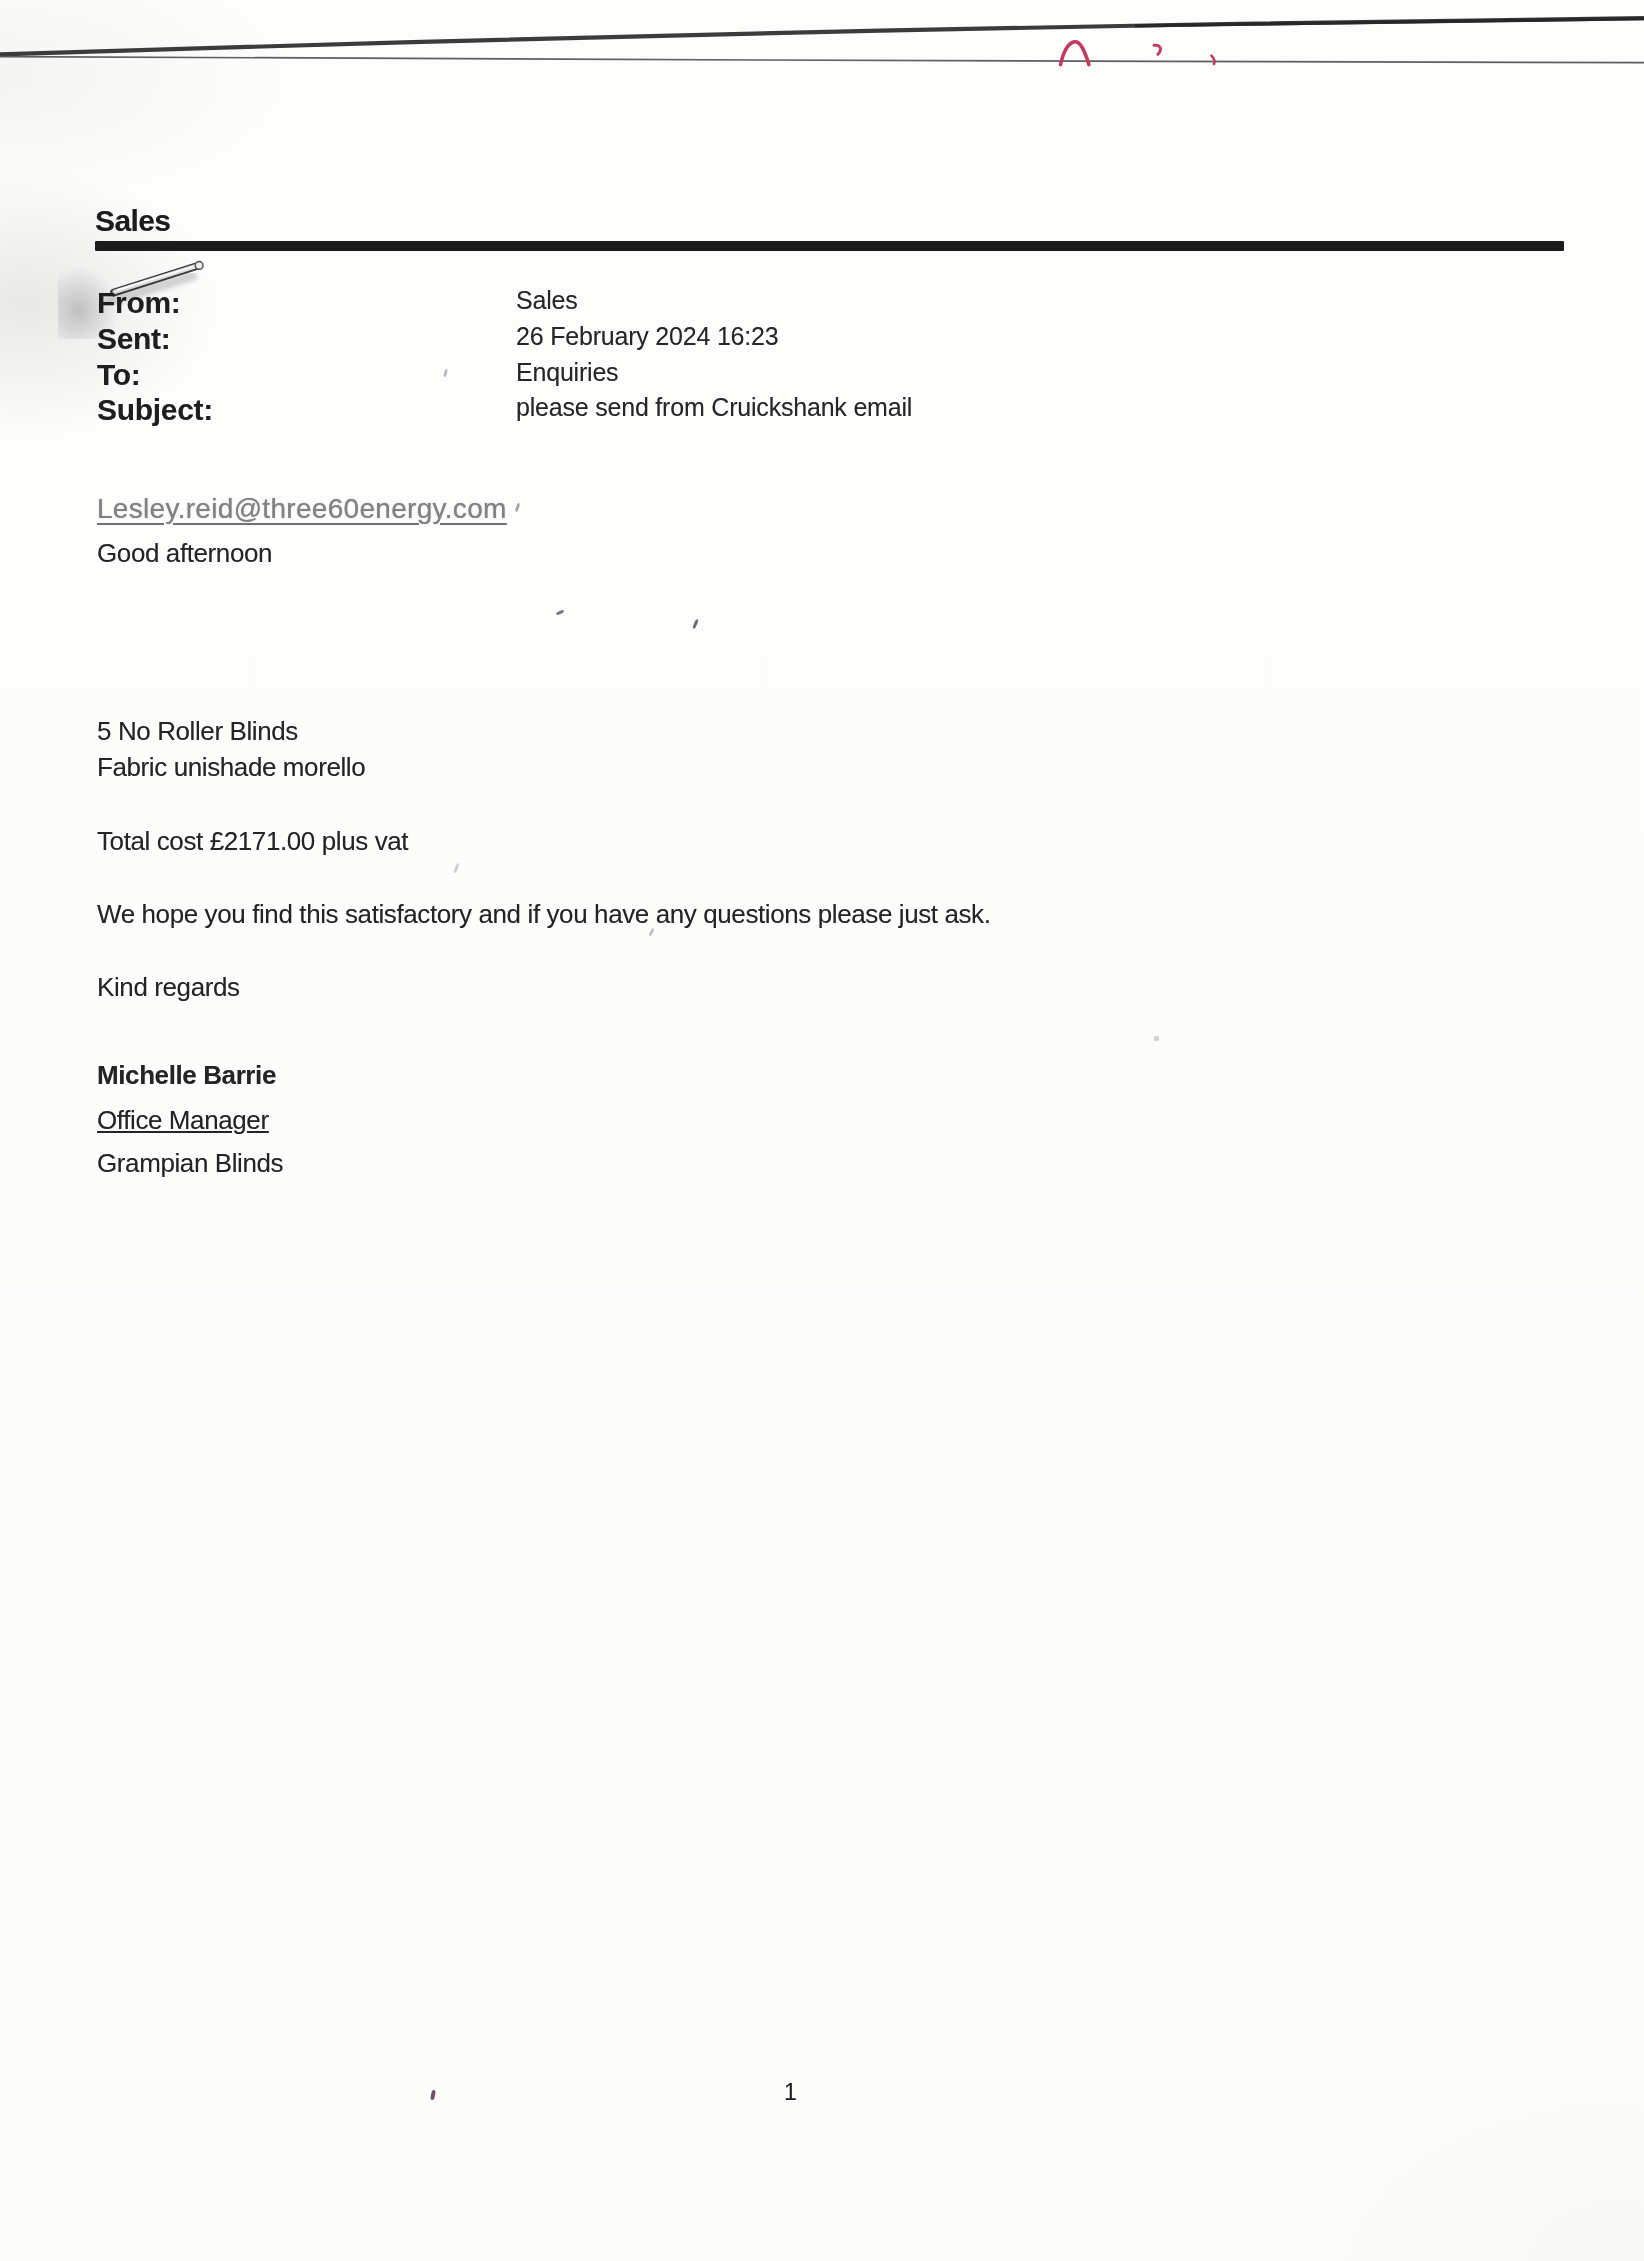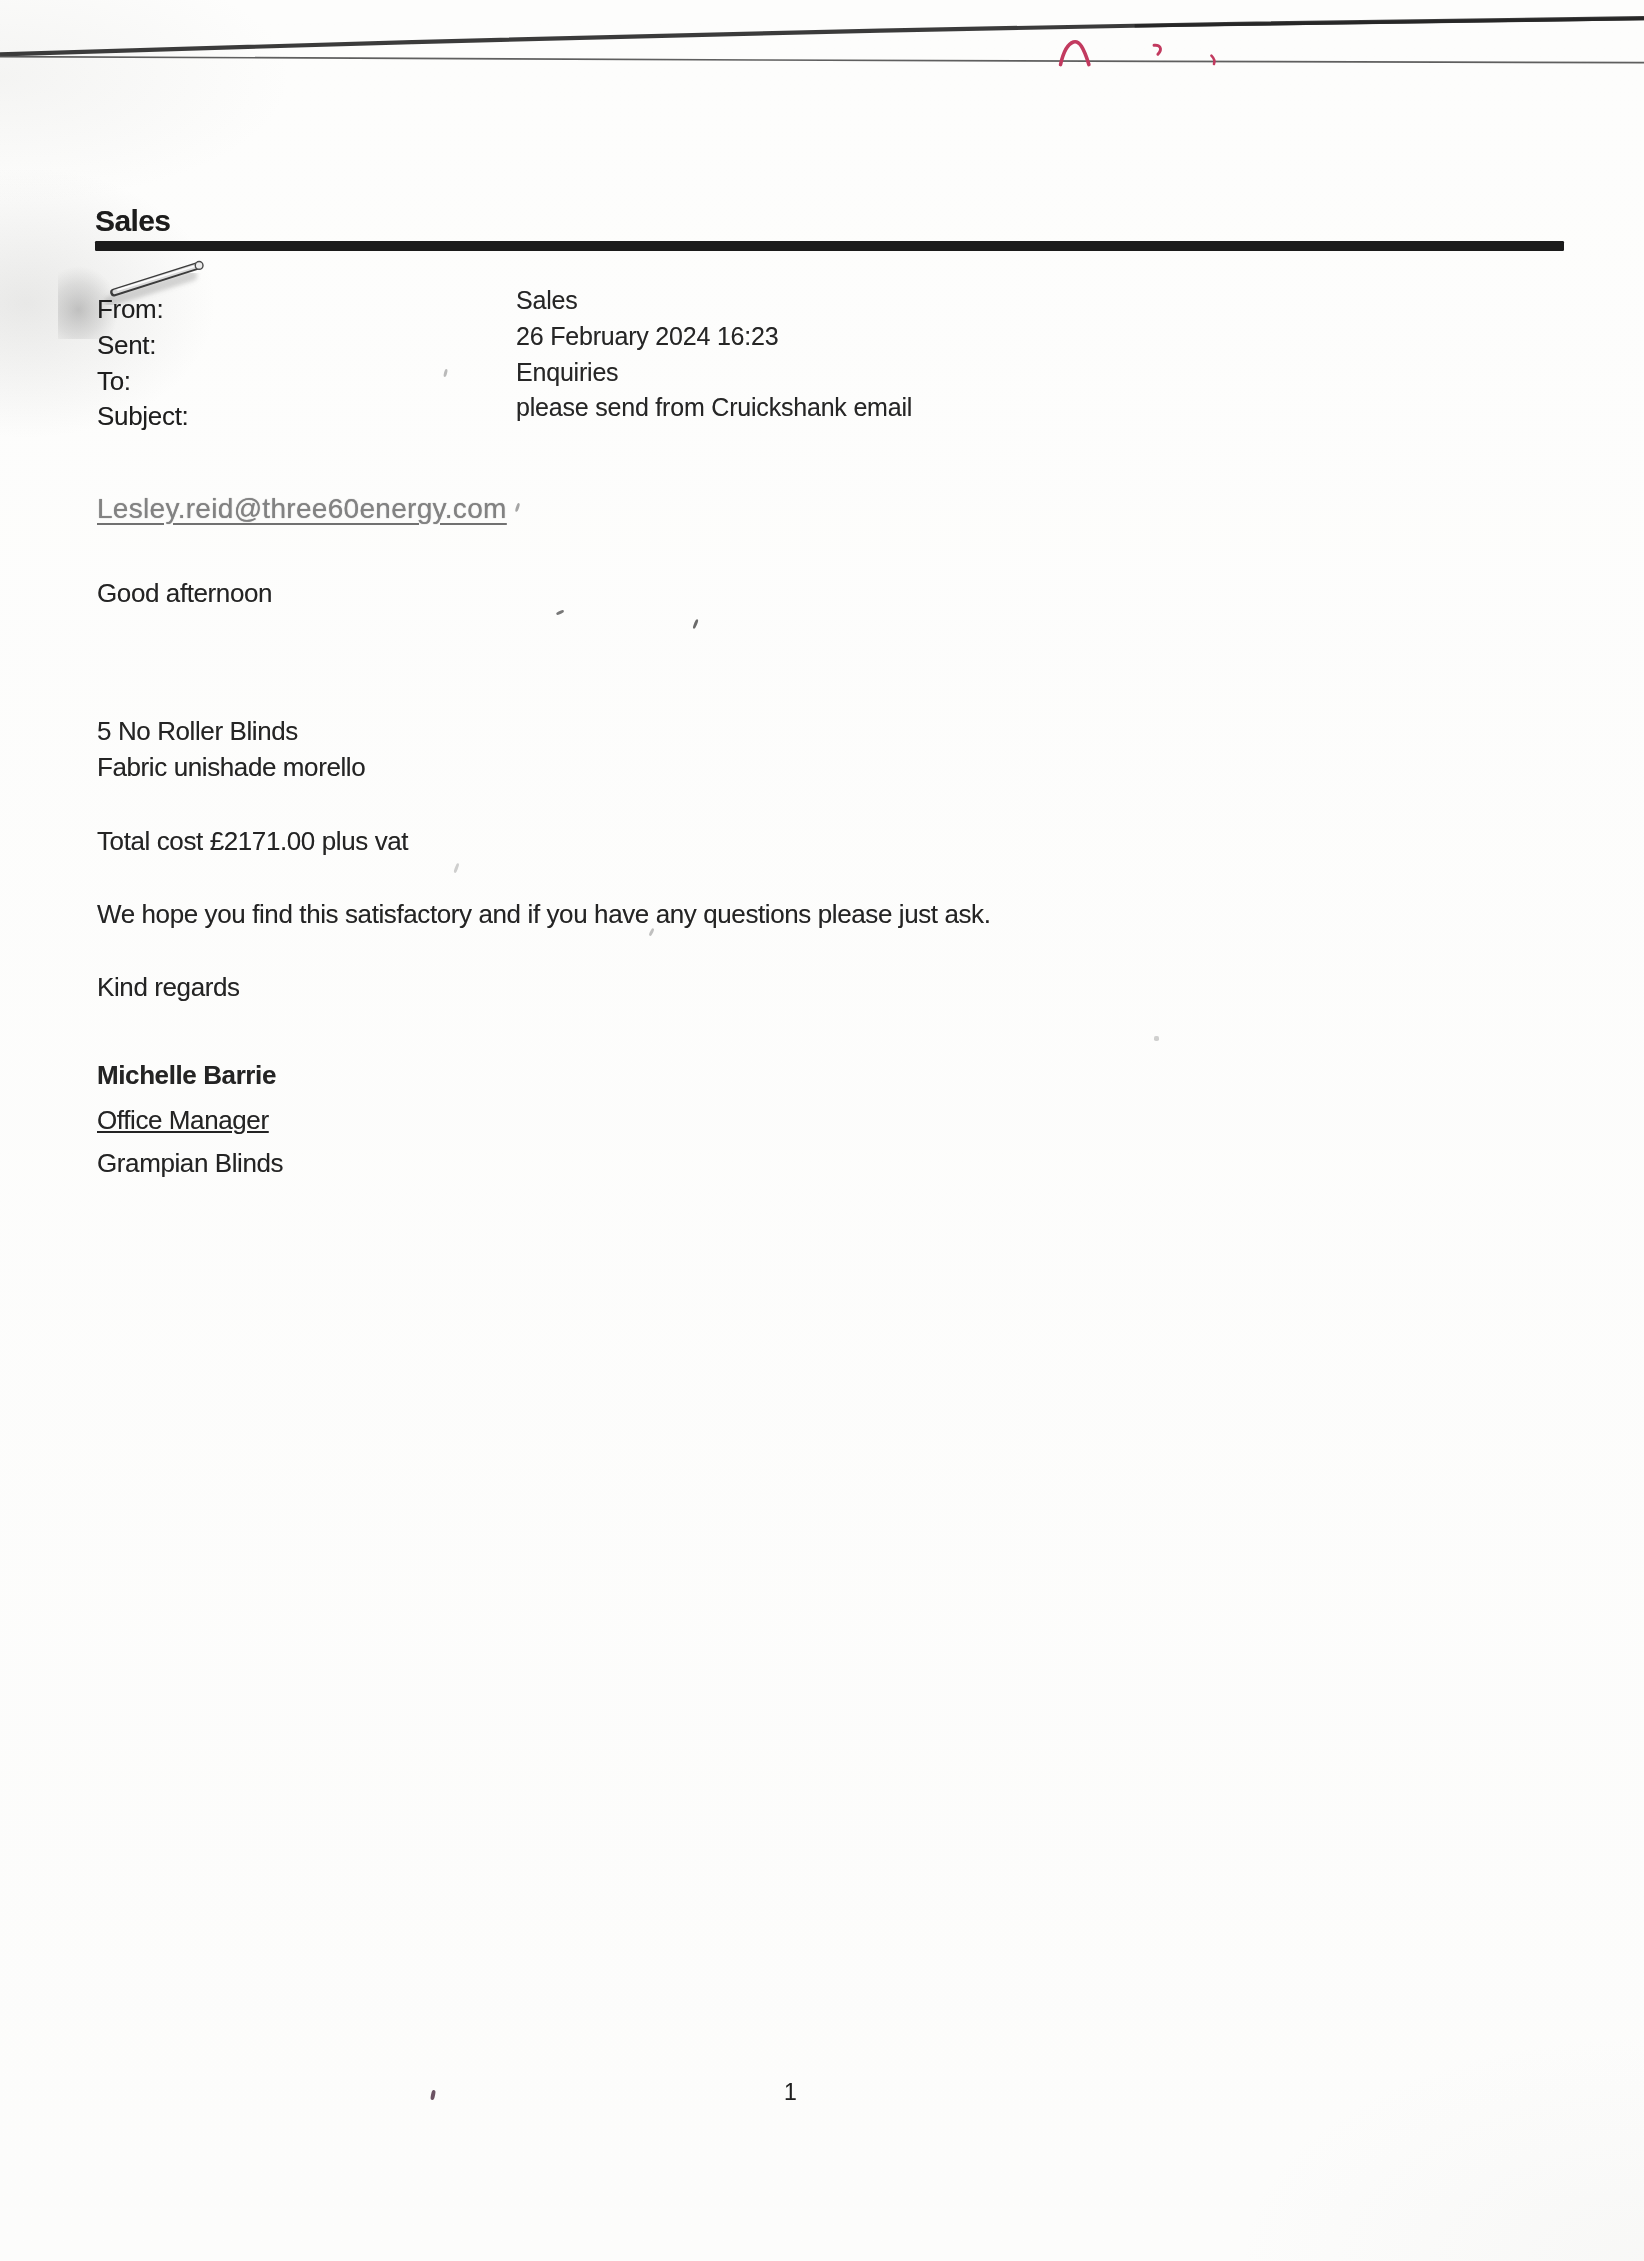--- a/index.html
+++ b/index.html
@@ -19,42 +19,41 @@
   .doc-title{
     left:95px;top:204px;
     font-size:30px;font-weight:bold;letter-spacing:-0.6px;color:#1c1c1c;
     text-shadow:0 0 0.6px rgba(28,28,28,.35);
   }
   .title-rule{
     left:95px;top:241px;width:1469px;height:10.3px;
     background:#1b1b1b;border-radius:1.3px;
   }
   .field-label{
-    font-size:26px;font-weight:normal;color:#1e1e1e;letter-spacing:-0.3px;
+    font-size:30px;font-weight:bold;color:#1e1e1e;letter-spacing:-0.3px;
     text-shadow:0 0 0.6px rgba(30,30,30,.3);
-    margin-top:8px;
   }
   .field-value{
     font-size:25px;color:#262626;letter-spacing:-0.2px;
     text-shadow:0 0 0.6px rgba(38,38,38,.3);
   }
   .lbl-col{left:97px;}
   .val-col{left:516px;}
   .r0{top:286px;} .r1{top:322px;} .r2{top:358px;} .r3{top:393px;}
   .body-text{
     font-size:26px;color:#242424;letter-spacing:-0.4px;
     text-shadow:0 0 0.6px rgba(36,36,36,.32);
   }
   .email-link{
     left:97px;top:493px;
     font-size:28px;color:#828282;letter-spacing:0.3px;
     text-decoration:underline;text-decoration-color:#717171;text-underline-offset:4.5px;
     text-shadow:0 0 1px rgba(125,125,125,.85);
   }
-  .greeting{left:97px;top:578px;}
+  .greeting{left:97px;top:538px;}
   .intro{left:97px;top:643px;}
   .item1{left:97px;top:716px;}
   .item2{left:97px;top:752px;}
   .total{left:97px;top:826px;}
   .closing{left:97px;top:899px;}
   .signoff{left:97px;top:972px;}
   .sig-name{left:97px;top:1060px;font-weight:bold;}
   .sig-title{left:97px;top:1105px;text-decoration:underline;}
   .sig-company{left:97px;top:1148px;}
   .page-number{

